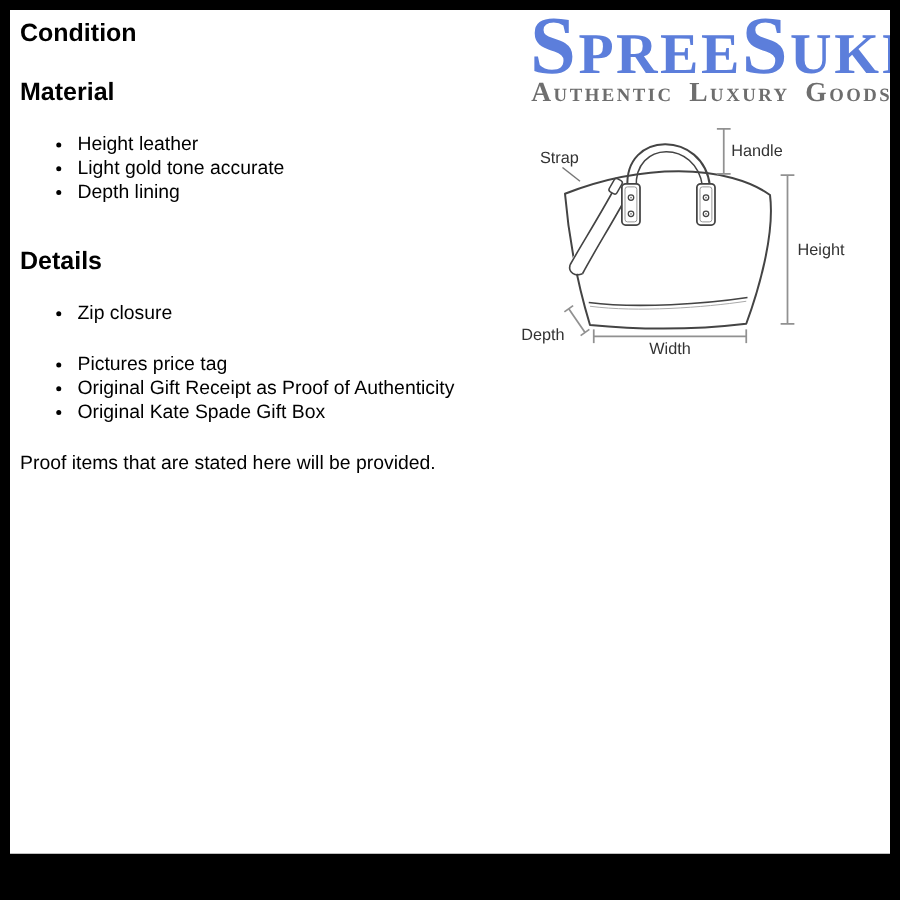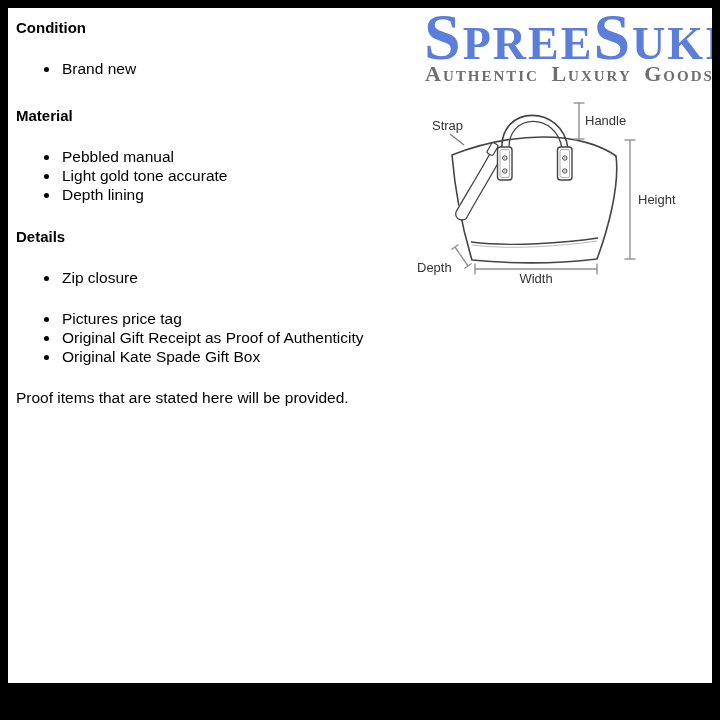--- a/index.html
+++ b/index.html
@@ -38,26 +38,26 @@
     letter-spacing:2px; word-spacing:5px;
     color:#6e6e6e;
     white-space:nowrap;
     margin:1px 0 0 13px;
   }
   .bag-svg { display:block; margin:10px 0 0 -7px; }
   .bag-svg text { font-family:"Liberation Sans", sans-serif; font-size:13px; fill:#333; }
 
   
   .heading {
-    font-weight:bold; font-size:15px; line-height:19px;
+    font-weight:bold; font-size:20px; line-height:19px;
     margin:22px 0 0 0;
   }
   .heading.first { margin-top:10px; }
   .heading.gap-lg { margin-top:28px; }
-  .heading.gap-xl { margin-top:23px; }
+  .heading.gap-xl { margin-top:37px; }
   p.body { font-size:15.5px; line-height:19px; margin:22px 0 0 0; }
   ul.blist {
     margin:22px 0 0 0; padding:0 0 0 44px;
     font-size:15.5px; line-height:19px;
     list-style:disc;
   }
   ul.blist li { padding-left:2px; }
 </style>
 </head>
 <body>
@@ -128,28 +128,25 @@
 
       <text x="27" y="38">Strap</text>
       <text x="180" y="33">Handle</text>
       <text x="233" y="112">Height</text>
       <text x="12" y="180">Depth</text>
       <text x="131" y="191" text-anchor="middle">Width</text>
     </svg>
   </div>
 
   <p class="heading first">Condition</p>
-  <ul class="blist">
-    <li>Brand new</li>
-  </ul>
 
 
   <p class="heading gap-lg">Material</p>
   <ul class="blist">
-    <li>Pebbled manual</li>
+    <li>Height leather</li>
     <li>Light gold tone accurate</li>
     <li>Depth lining</li>
   </ul>
 
   <p class="heading gap-xl">Details</p>
   <ul class="blist">
     <li>Zip closure</li>
   </ul>
 
   <ul class="blist">

